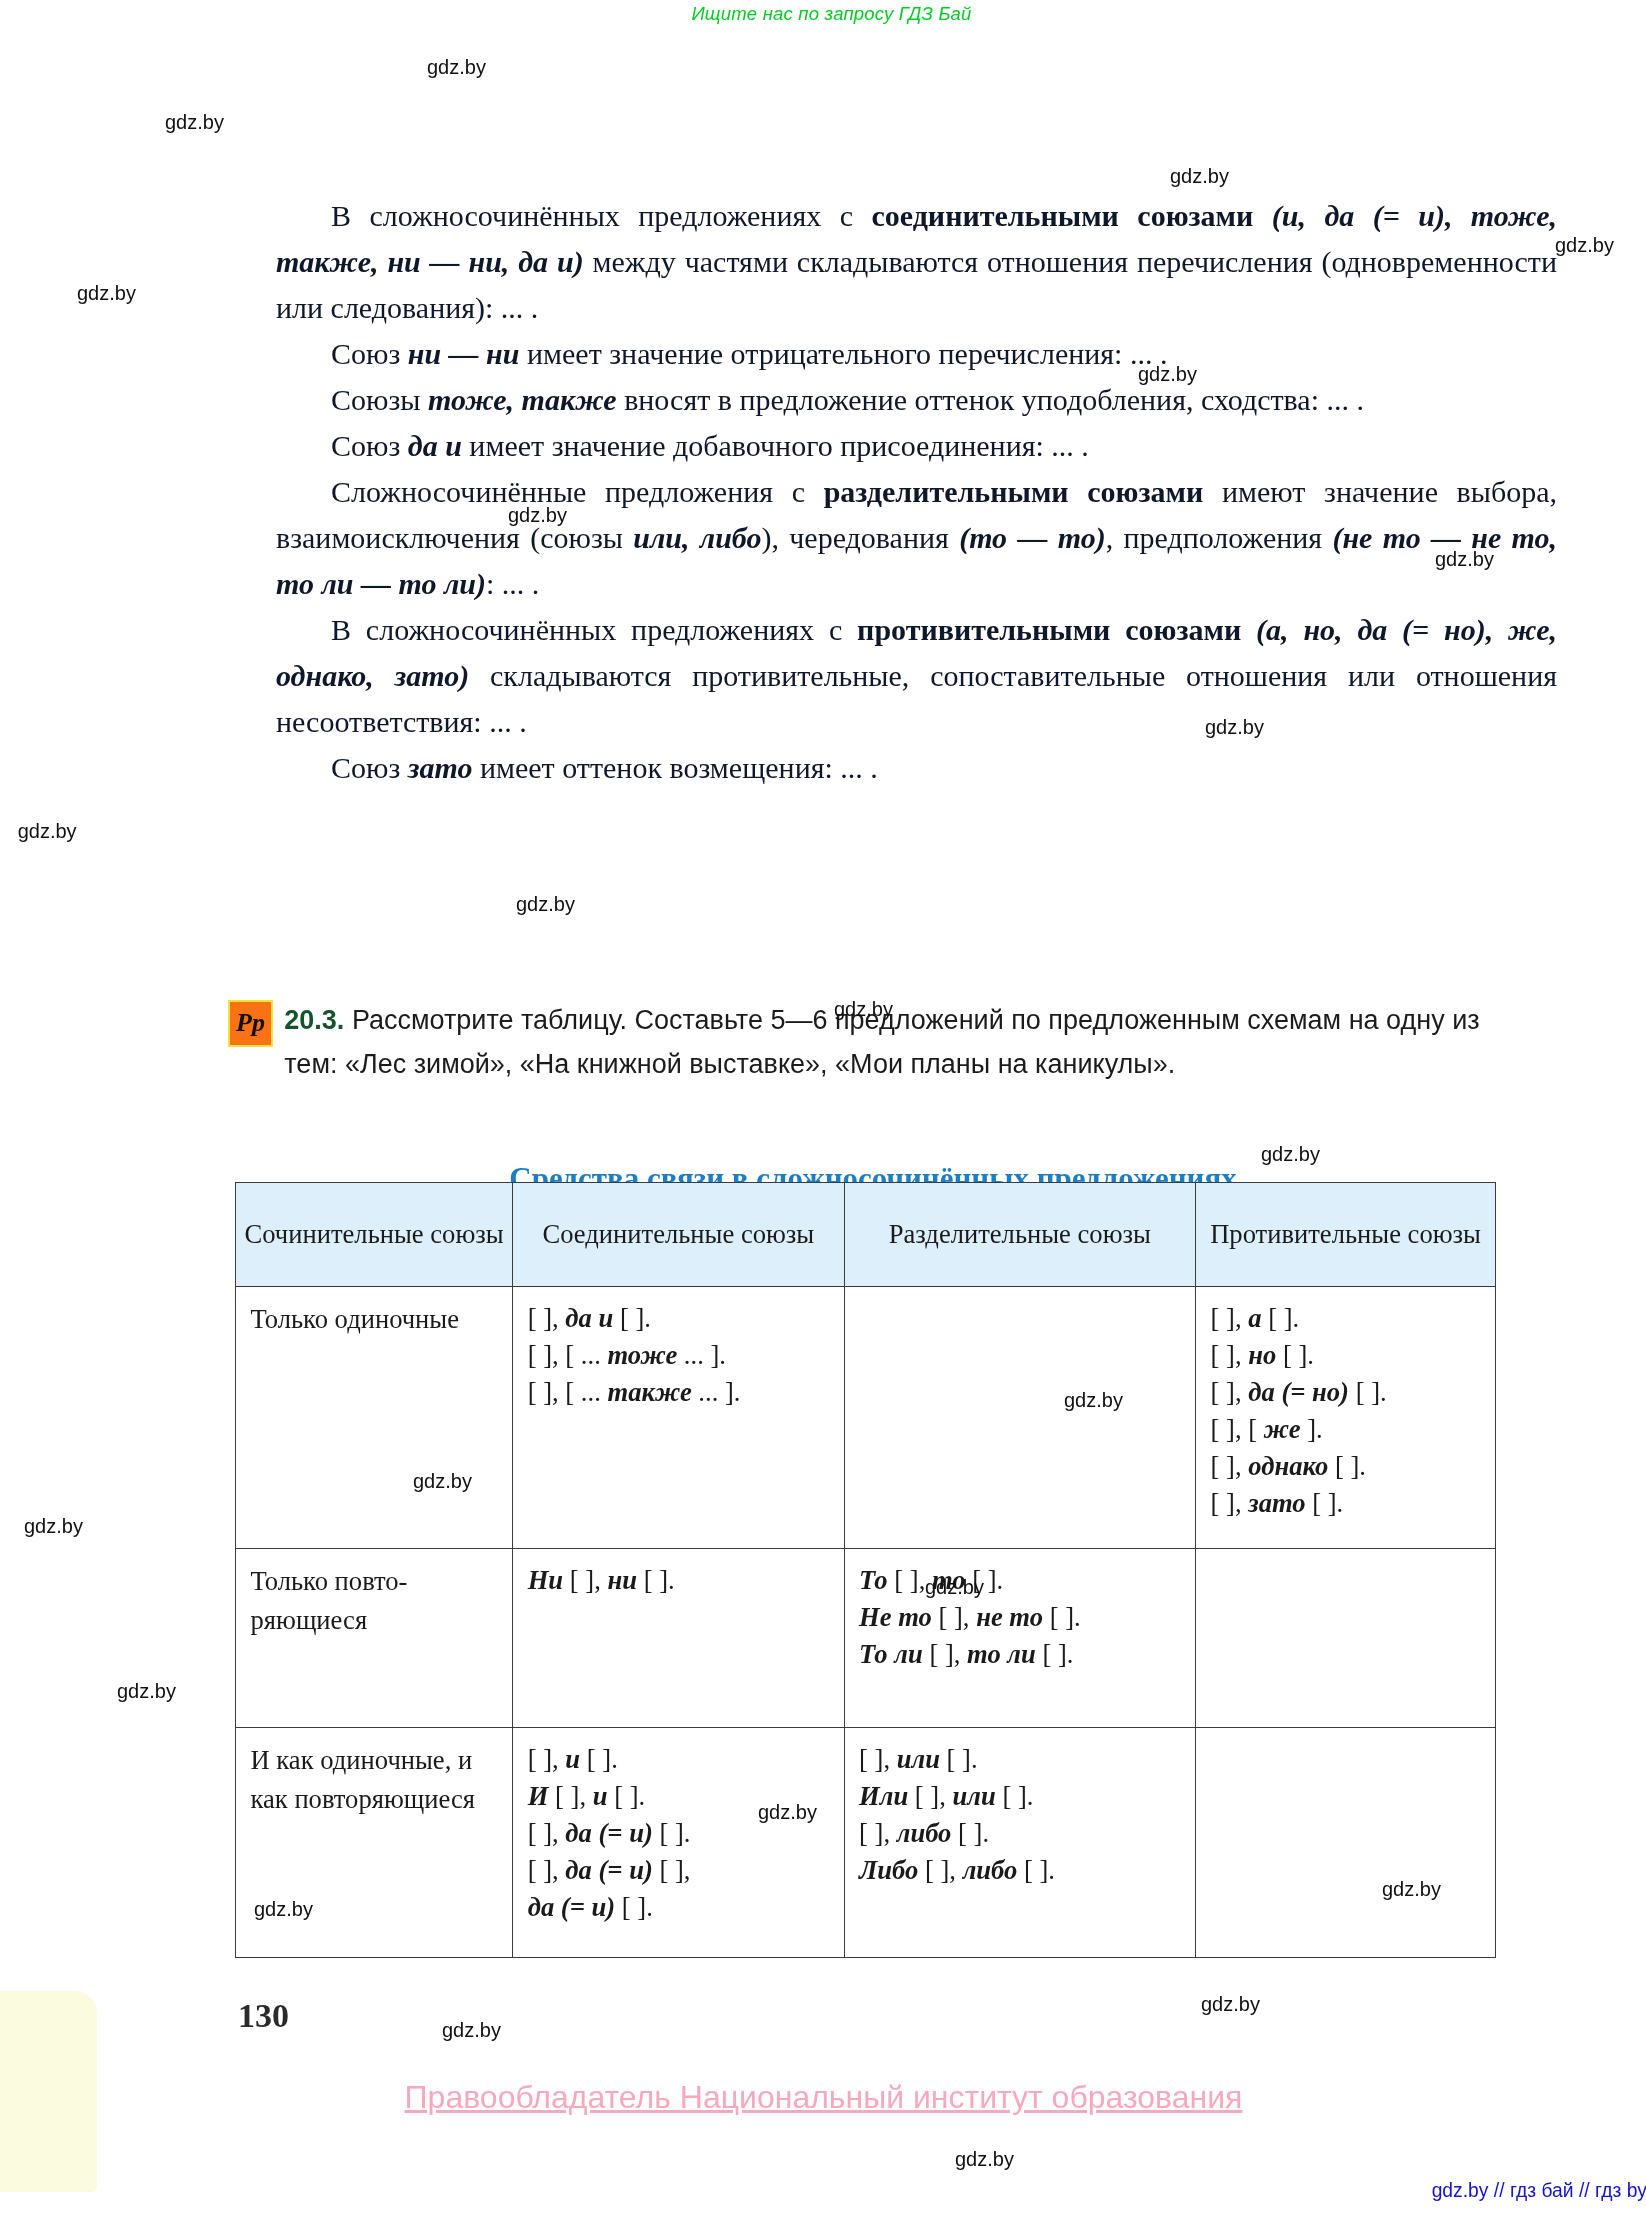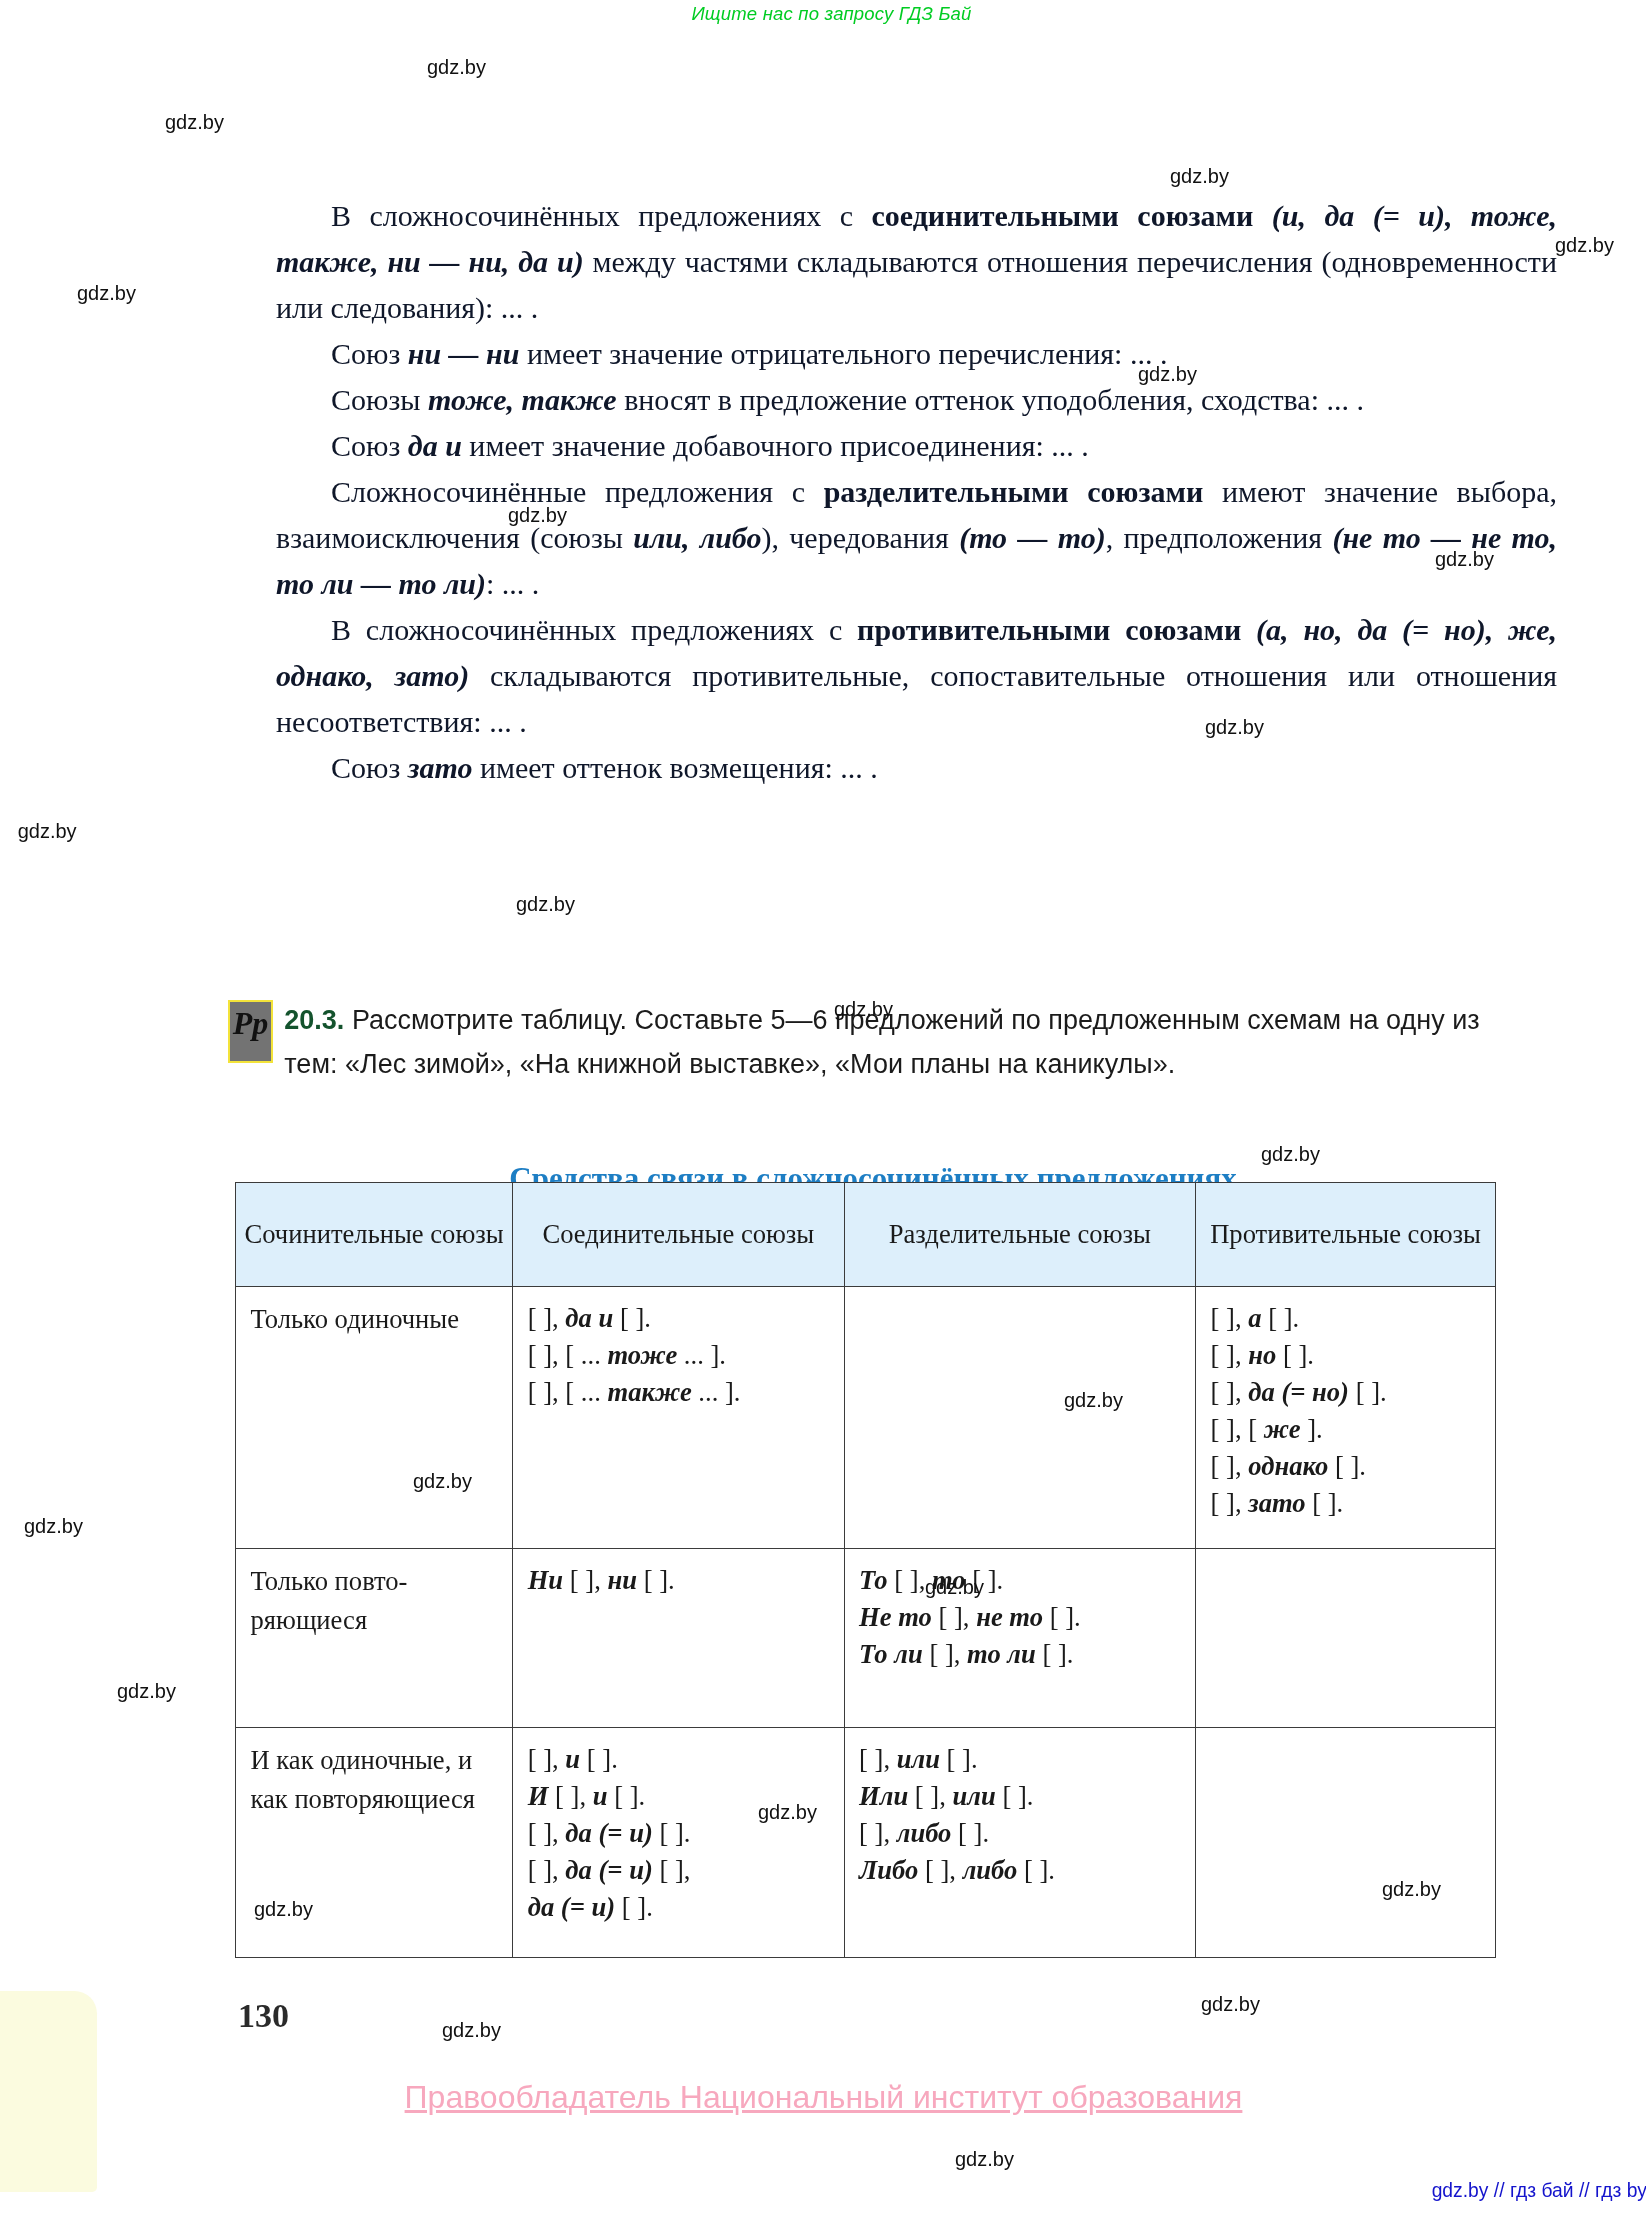--- a/index.html
+++ b/index.html
@@ -71,29 +71,29 @@
     top: 998px;
     width: 1290px;
     font-family: "Liberation Sans", "DejaVu Sans", sans-serif;
     font-size: 27px;
     line-height: 44px;
     color: #1b1b1b;
   }
   .ex-icon {
     float: left;
     width: 45px;
-    height: 63px;
+    height: 47px;
     margin: 1.6px 11.3px 0 0;
-    background: #737373;
+    background: #f97316;
     border: 2.4px solid #f3e33a;
     box-sizing: border-box;
     font-family: "Liberation Serif", "DejaVu Serif", serif;
     font-style: italic;
     font-weight: 700;
-    font-size: 32px;
+    font-size: 26px;
     line-height: 42px;
     text-align: center;
     color: #111;
   }
   .ex-num {
     color: #14532d;
     font-weight: 700;
   }
 
   

